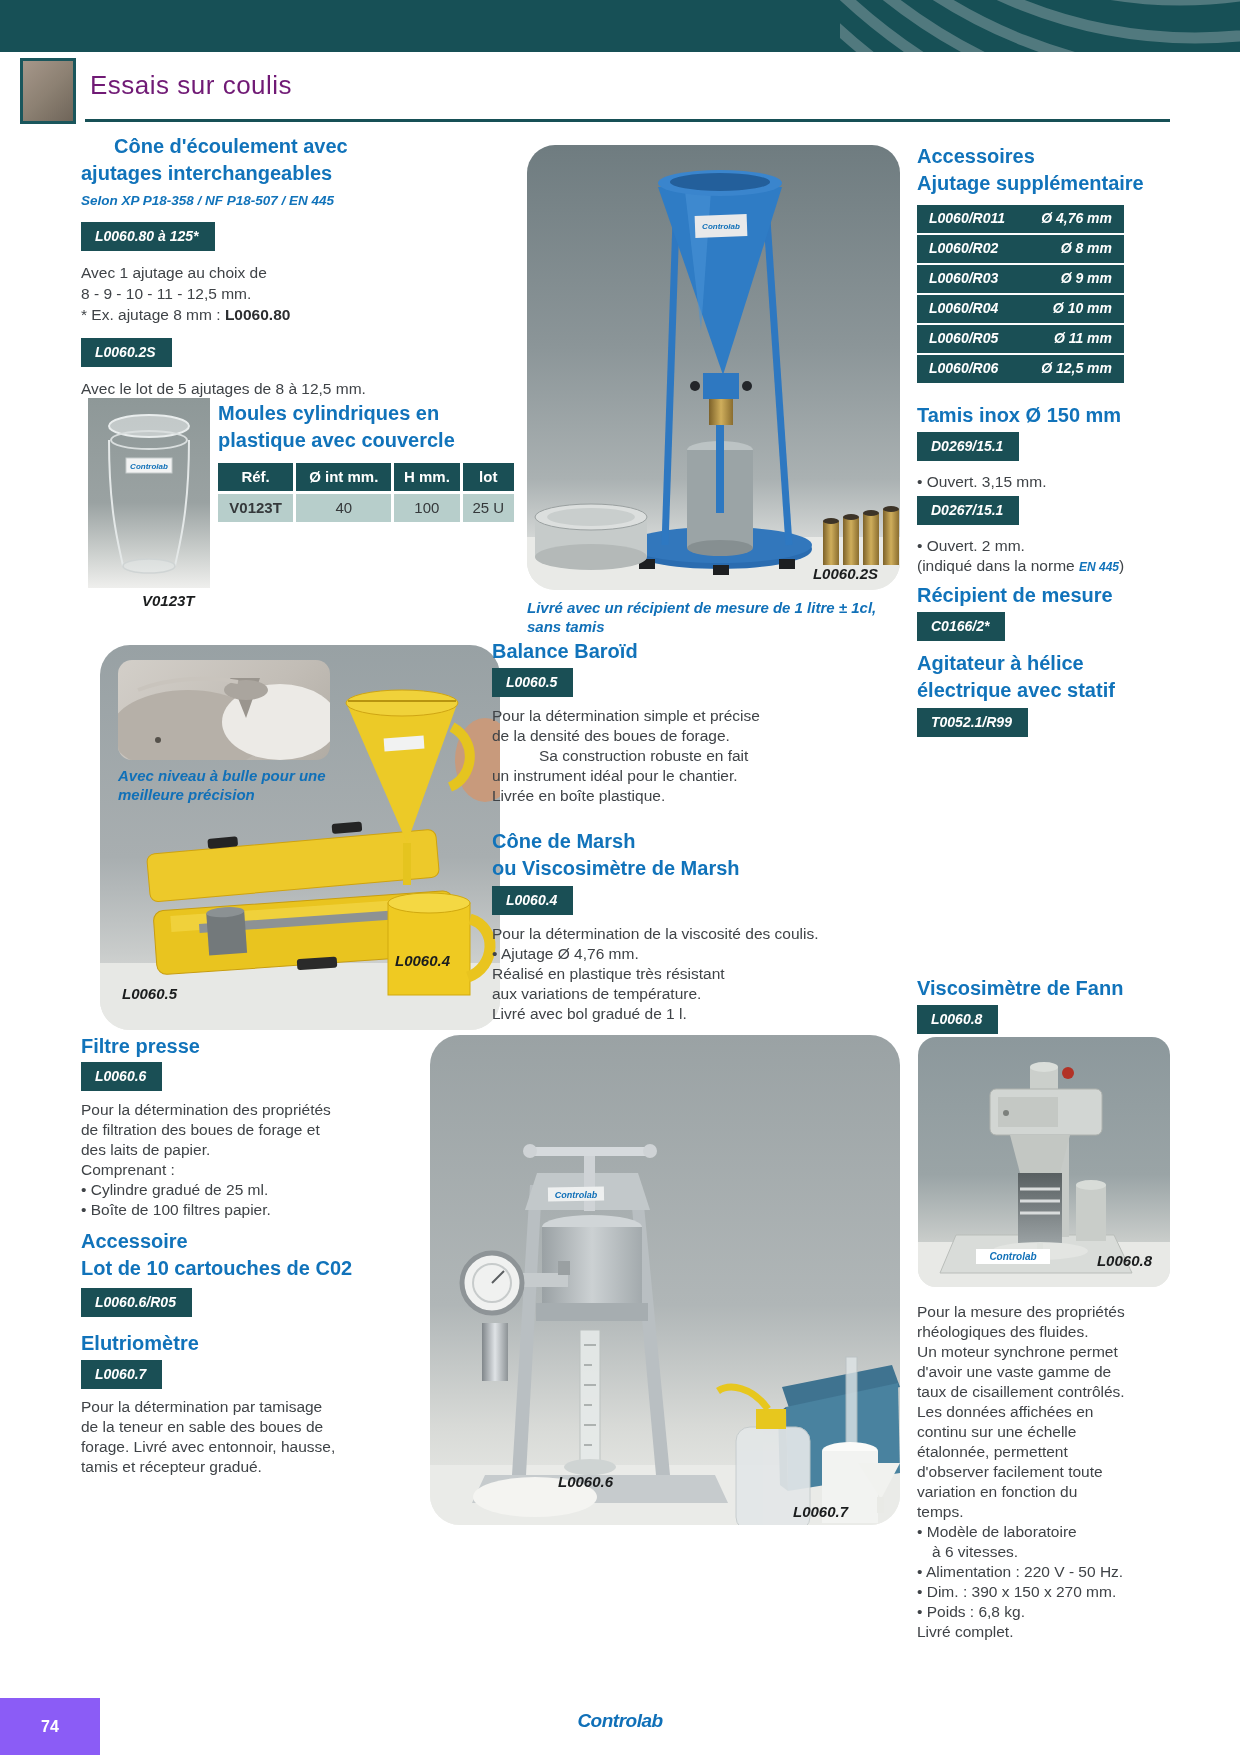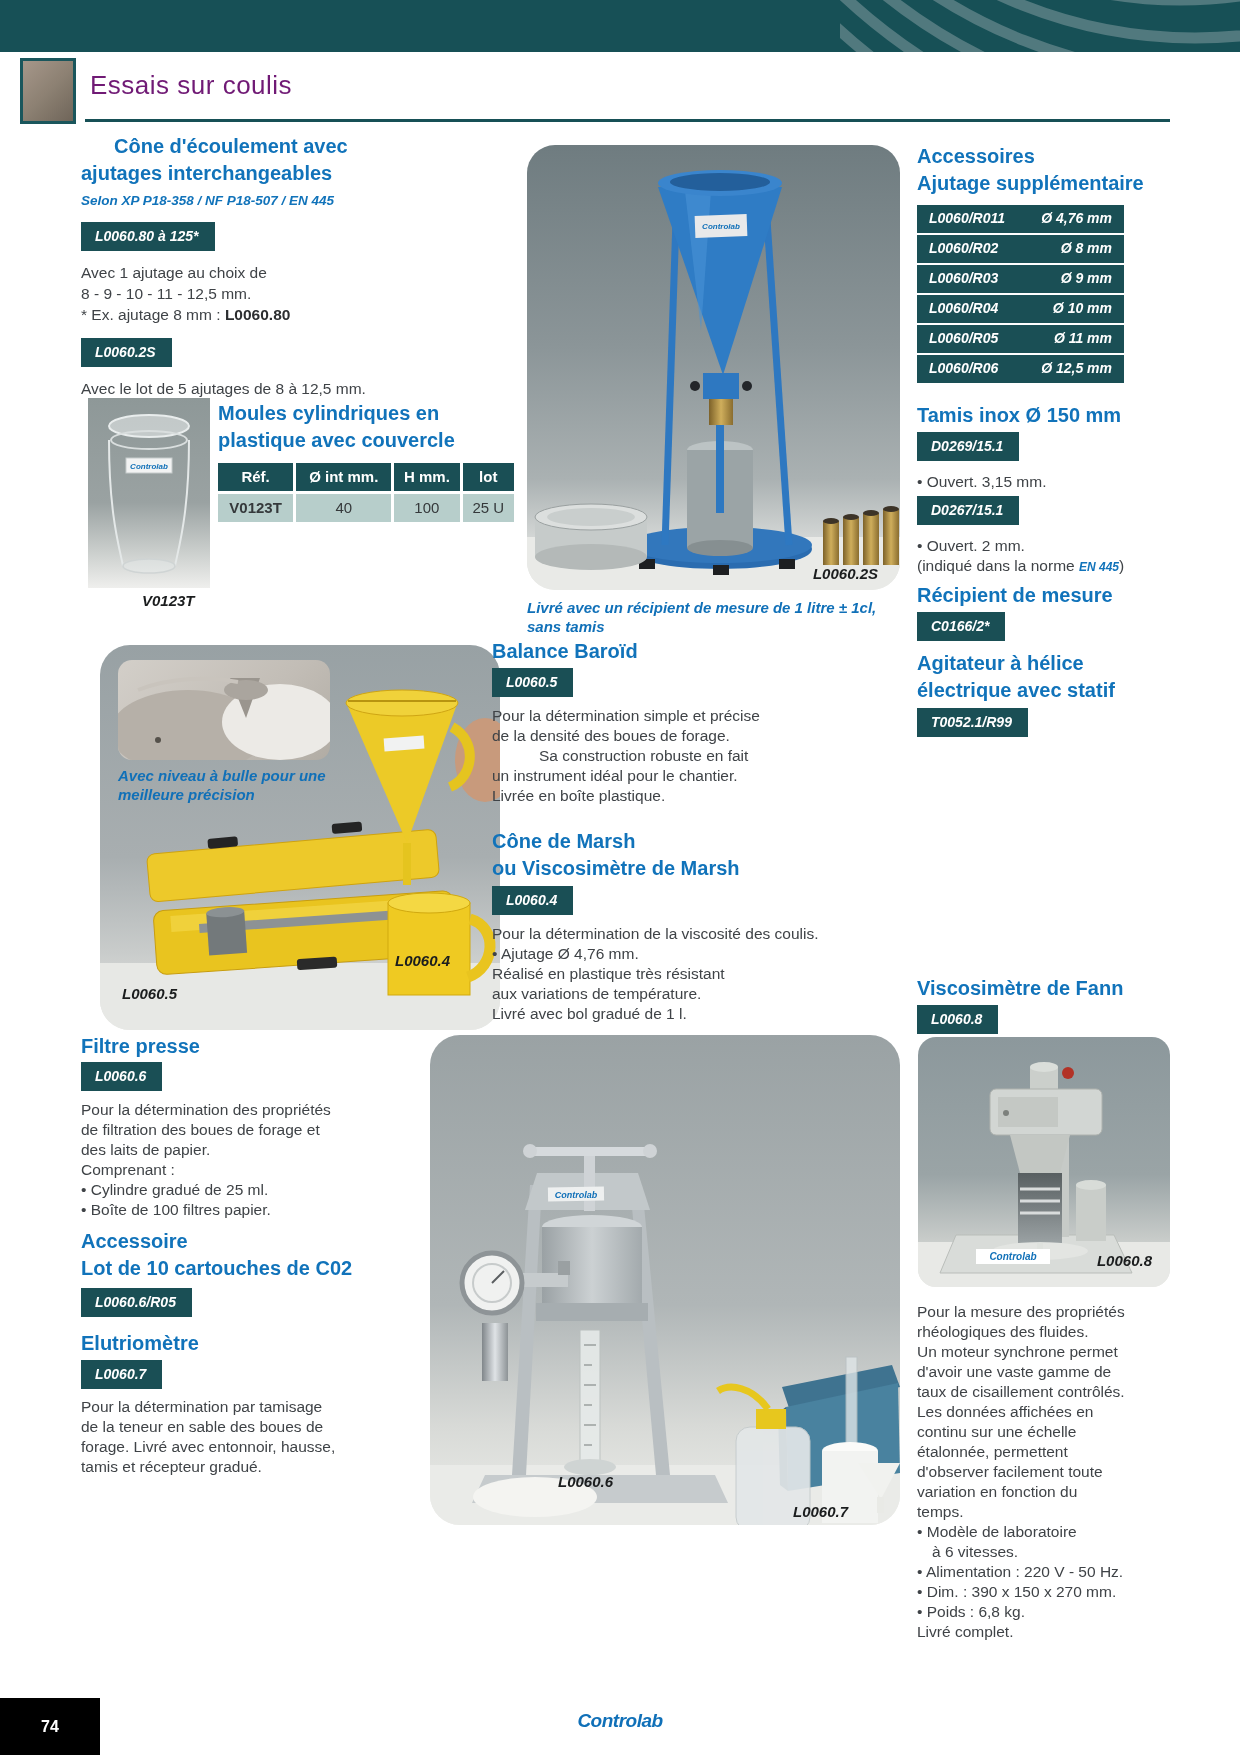--- a/index.html
+++ b/index.html
@@ -41,21 +41,21 @@
   #photo-balance{left:100px;top:645px;width:400px;height:385px;border-radius:30px;
      background:linear-gradient(180deg,#98a1a4 0%,#a8aeb0 55%,#c9cccb 80%,#e8e9e6 100%);}
   #inset{left:118px;top:660px;width:212px;height:100px;border-radius:14px;overflow:hidden;
      background:linear-gradient(135deg,#d3cfc9 0%,#c2bdb6 60%,#b1aca4 100%);}
   #photo-filtre{left:430px;top:1035px;width:470px;height:490px;border-radius:30px;
      background:linear-gradient(180deg,#969fa2 0%,#9aa2a4 0%,#b0b6b7 55%,#d8dad7 80%,#edeeea 100%);}
   #photo-fann{left:918px;top:1037px;width:252px;height:250px;border-radius:18px;
      background:linear-gradient(180deg,#8c989c 0%,#9aa4a6 55%,#c6cac8 80%,#e9eae6 100%);}
   .incap{position:absolute;color:#1b1d1e;font-style:italic;font-weight:bold;font-size:15px;}
   
-  #pagebox{left:0;top:1698px;width:100px;height:57px;background:#000000;color:#fff;
+  #pagebox{left:0;top:1698px;width:100px;height:57px;background:#8b5cf6;color:#fff;
            font-weight:bold;font-size:16px;display:flex;align-items:center;justify-content:center;}
   #footline{left:100px;top:1710px;width:1040px;display:flex;justify-content:center;align-items:center;gap:10px;}
   #foottext{color:#1070b8;font-weight:bold;font-size:17px;white-space:nowrap;}
   .logo{color:#1070b8;font-weight:bold;font-style:italic;font-size:19px;letter-spacing:-0.5px;}
   svg{display:block;}
 </style>
 </head>
 <body>
 
 <div id="page">

